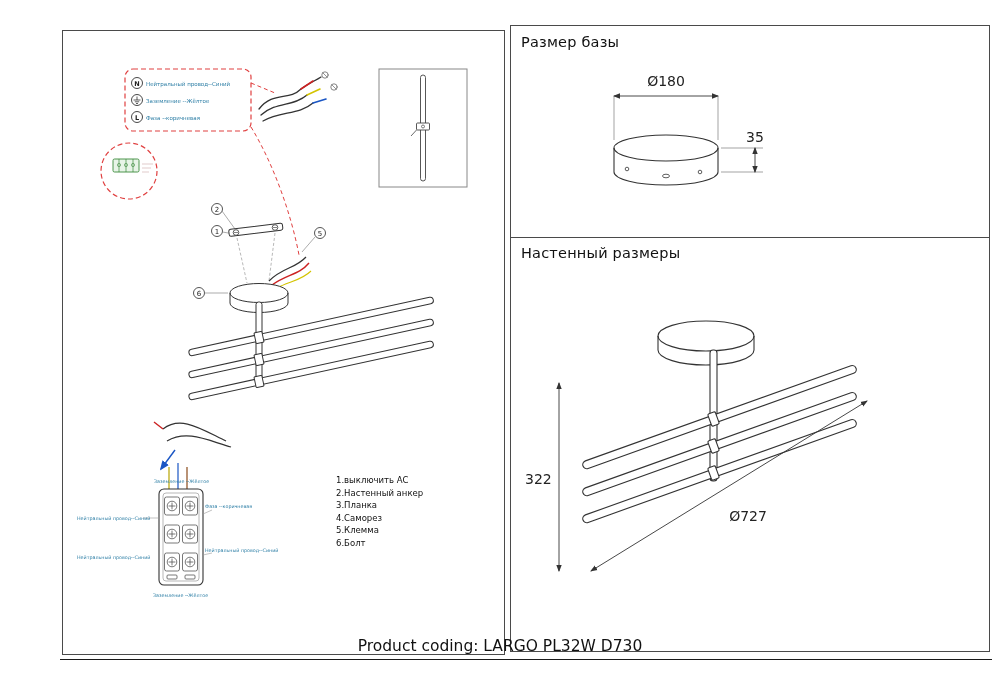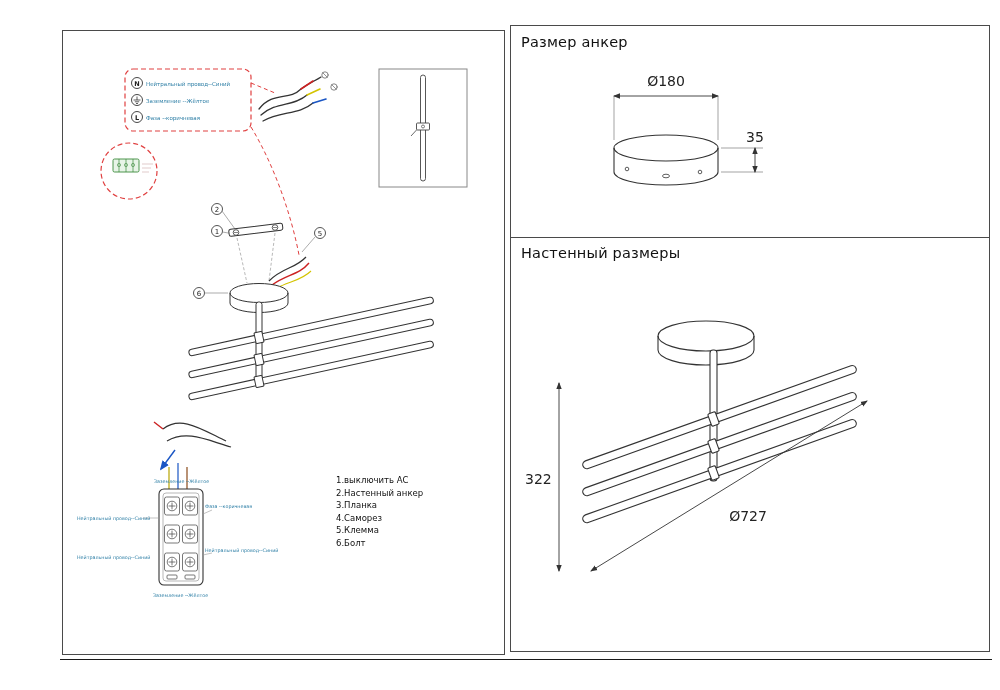--- a/index.html
+++ b/index.html
@@ -208,21 +208,21 @@
         <text x="273" y="477" class="parts">3.Планка</text>
         <text x="273" y="489.5" class="parts">4.Саморез</text>
         <text x="273" y="502" class="parts">5.Клемма</text>
         <text x="273" y="514.5" class="parts">6.Болт</text>
       </g>
     </svg>
   </div>
 
   <div class="panel" id="right-panel">
     <div class="divider"></div>
-    <div class="section-title" id="title-base">Размер анкер</div>
+    <div class="section-title" id="title-base">Размер базы</div>
     <div class="section-title" id="title-overall">Настенный размеры</div>
 
     <svg class="absvg" id="svg-top" width="478" height="211" viewBox="0 0 478 211">
       <defs>
         <marker id="arrTop" viewBox="0 0 10 10" refX="8.5" refY="5" markerWidth="8" markerHeight="8" orient="auto-start-reverse">
           <path d="M0,1.2 L10,5 L0,8.8 Z" fill="#333"></path>
         </marker>
       </defs>
       <g fill="none" stroke="#333" stroke-width="1.1">
         <text x="155" y="60" class="dimmid">Ø180</text>
@@ -271,14 +271,15 @@
 
         <line x1="48" y1="145" x2="48" y2="333" stroke-width="0.9" marker-start="url(#arrBot)" marker-end="url(#arrBot)"></line>
         <text x="14" y="246" class="dim">322</text>
 
         <line x1="80" y1="333" x2="356" y2="163" stroke-width="0.9" marker-start="url(#arrBot)" marker-end="url(#arrBot)"></line>
         <text x="237" y="283" class="dimmid">Ø727</text>
       </g>
     </svg>
   </div>
 
+  <div class="product-coding">Product coding:  LARGO PL32W D730</div>
   <div class="bottom-rule"></div>
 </div>
 
 </body></html>

